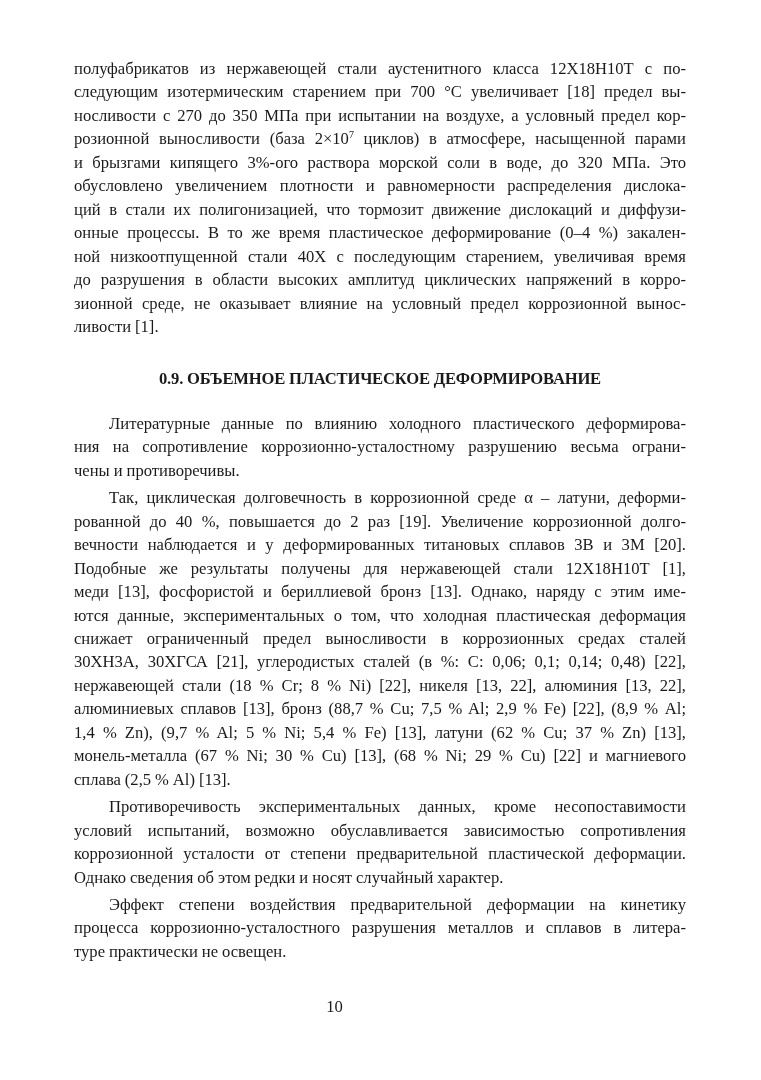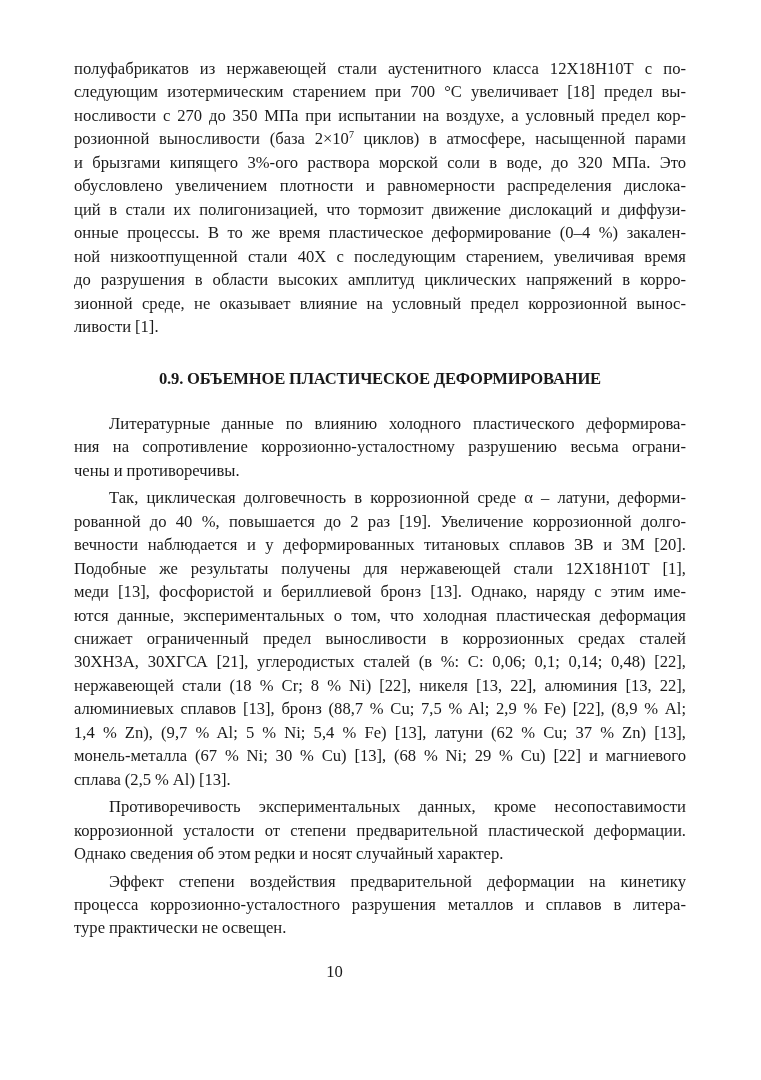--- a/index.html
+++ b/index.html
@@ -52,21 +52,21 @@
   }
   sup {
     font-size: 10px;
     line-height: 0;
     vertical-align: 6px;
   }
   .page-number {
     position: absolute;
     left: 0;
     width: 669px;
-    top: 960px;
+    top: 995px;
     text-align: center;
     font-size: 16.6px;
     line-height: 23px;
   }
 </style>
 </head>
 <body>
 
 <div class="page">
 
@@ -104,20 +104,21 @@
     <span class="line">30ХН3А, 30ХГСА [21], углеродистых сталей (в %: С: 0,06; 0,1; 0,14; 0,48) [22],</span>
     <span class="line">нержавеющей стали (18 % Cr; 8 % Ni) [22], никеля [13, 22], алюминия [13, 22],</span>
     <span class="line">алюминиевых сплавов [13], бронз (88,7 % Cu; 7,5 % Al; 2,9 % Fe) [22], (8,9 % Al;</span>
     <span class="line">1,4 % Zn), (9,7 % Al; 5 % Ni; 5,4 % Fe) [13], латуни (62 % Cu; 37 % Zn) [13],</span>
     <span class="line">монель-металла (67 % Ni; 30 % Cu) [13], (68 % Ni; 29 % Cu) [22] и магниевого</span>
     <span class="line last">сплава (2,5 % Al) [13].</span>
   </p>
 
   <p class="para">
     <span class="line first">Противоречивость экспериментальных данных, кроме несопоставимости</span>
+    <span class="line">условий испытаний, возможно обуславливается зависимостью сопротивления</span>
     <span class="line">коррозионной усталости от степени предварительной пластической деформации.</span>
     <span class="line last">Однако сведения об этом редки и носят случайный характер.</span>
   </p>
 
   <p class="para">
     <span class="line first">Эффект степени воздействия предварительной деформации на кинетику</span>
     <span class="line">процесса коррозионно-усталостного разрушения металлов и сплавов в литера-</span>
     <span class="line last">туре практически не освещен.</span>
   </p>
 

